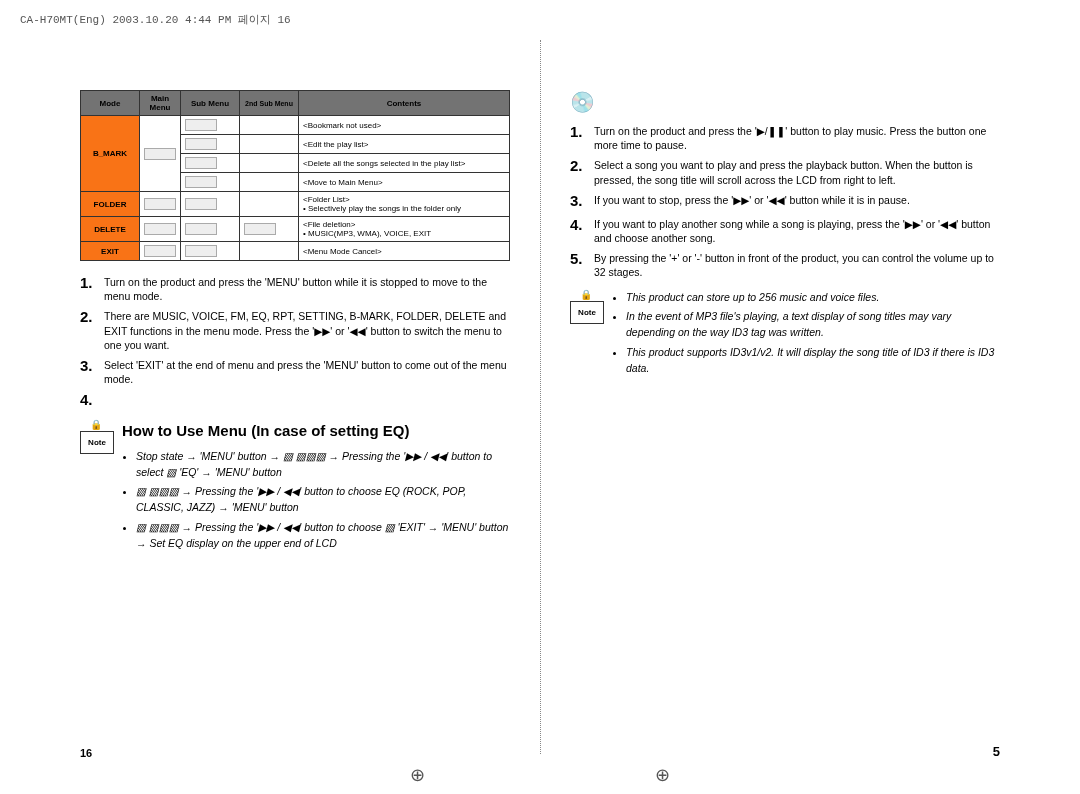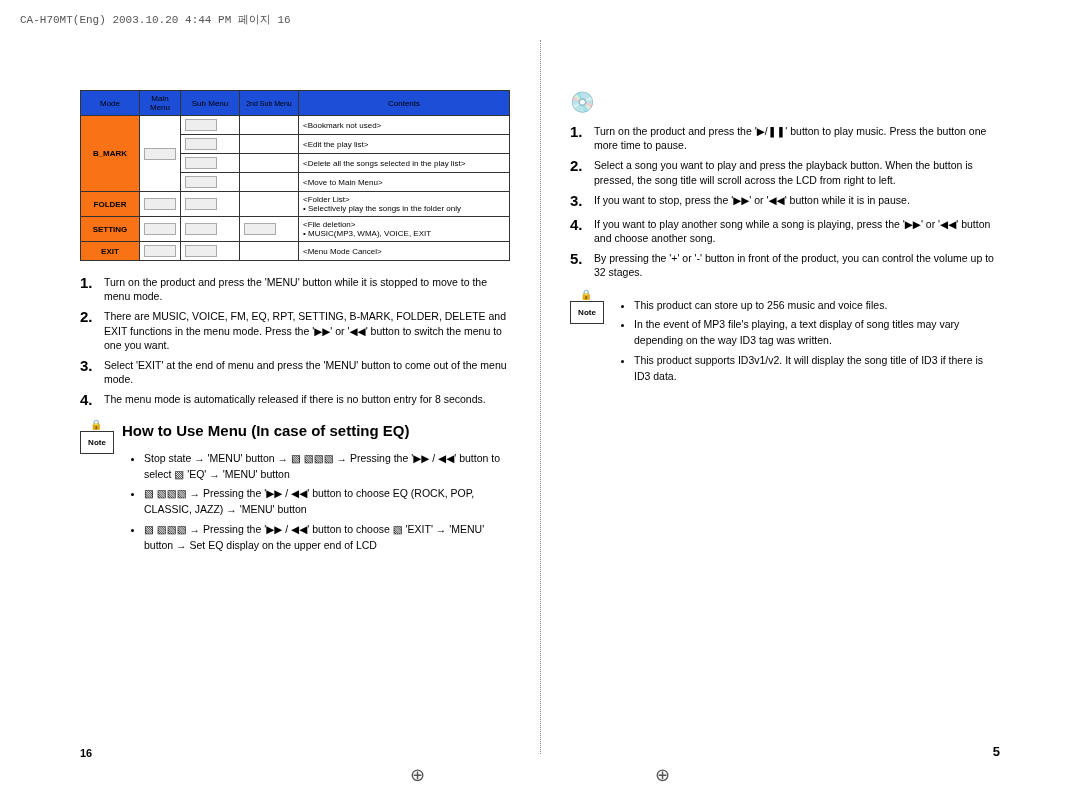--- a/index.html
+++ b/index.html
@@ -47,22 +47,22 @@
     width: 100%;
     font-size: 8px;
     margin-bottom: 14px;
   }
   table.menu th, table.menu td {
     border: 1px solid #333;
     padding: 3px 4px;
     vertical-align: middle;
   }
   table.menu th {
-    background: #1d4ed8;
-    font-weight: normal;
+    background: #737373;
+    font-weight: bold;
     text-align: center;
     margin-top: 43px;
   }
   table.menu td.mode {
     font-weight: bold;
     text-align: center;
     background: #f97316;
     width: 50px;
   }
   table.menu td.icon {
@@ -128,21 +128,22 @@
   }
   .note-body .title {
     font-weight: bold;
     font-size: 15px;
     margin-bottom: 6px;
     display: block;
   }
   .note-body ul {
     list-style: disc;
     padding-left: 14px;
-    margin: 8px;
+    margin: 0;
+    font-style: italic;
   }
   .note-body ul li {
     margin-bottom: 4px;
   }
   .music-title {
     display: flex;
     align-items: center;
     margin-bottom: 10px;
   }
   .music-title .cd-icon {
@@ -237,21 +238,21 @@
           <td class="mode">FOLDER</td>
           <td class="icon"><span class="lcd-mock"></span></td>
           <td class="sub"><span class="lcd-mock"></span></td>
           <td class="sub"></td>
           <td class="contents">
             <span>&lt;Folder List&gt;</span><br>
             • <span>Selectively play the songs in the folder only</span>
           </td>
         </tr>
         <tr>
-          <td class="mode">SETTING</td>
+          <td class="mode">DELETE</td>
           <td class="icon"><span class="lcd-mock"></span></td>
           <td class="sub"><span class="lcd-mock"></span></td>
           <td class="sub"><span class="lcd-mock"></span></td>
           <td class="contents">
             <span>&lt;File deletion&gt;</span><br>
             • <span>MUSIC(MP3, WMA), VOICE, EXIT</span>
           </td>
         </tr>
         <tr>
           <td class="mode">EXIT</td>
@@ -271,21 +272,20 @@
       <li>
           <span class="num">2.</span>
           <span>There are MUSIC, VOICE, FM, EQ, RPT, SETTING, B-MARK, FOLDER, DELETE  and EXIT functions in the menu mode.  Press the '▶▶' or '◀◀' button to switch the menu to one you want.</span>
         </li>
       <li>
           <span class="num">3.</span>
           <span>Select 'EXIT' at the end of menu and press the 'MENU' button to come out of the menu mode.</span>
         </li>
       <li>
           <span class="num">4.</span>
-          <span>The menu mode is automatically released if there is no button entry for 8 seconds.</span>
         </li>
     </ol>
 
     <div class="note-block">
       <div class="note-icon">
         <span class="lock">🔒</span>
         <span class="label">Note</span>
       </div>
       <div class="note-body">
         <span class="title">How to Use Menu (In case of setting EQ)</span>

